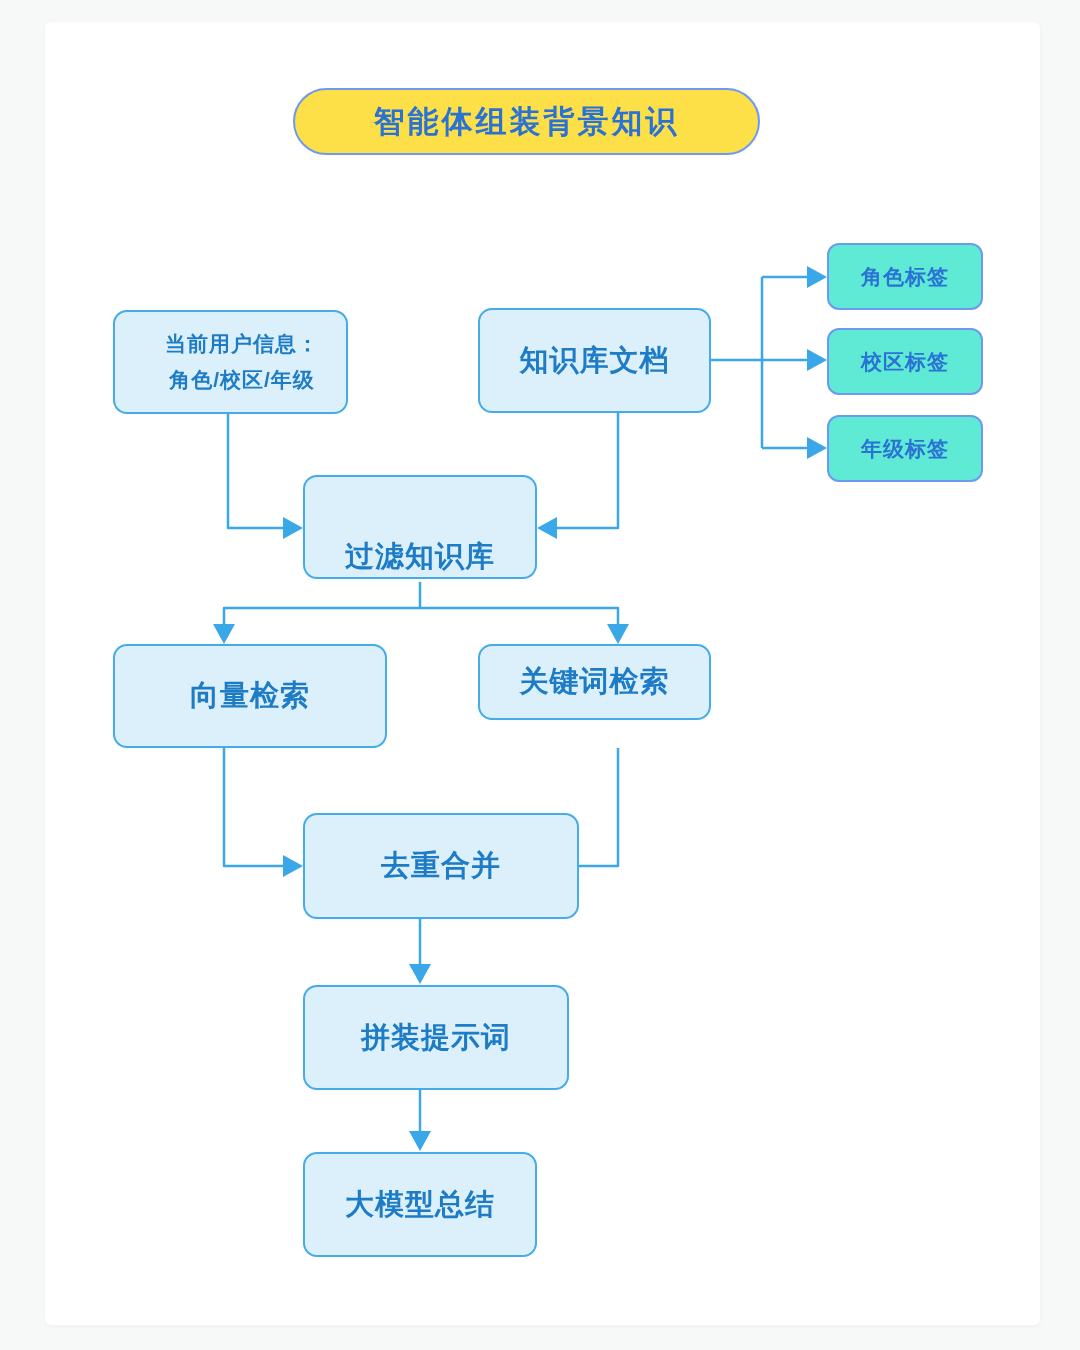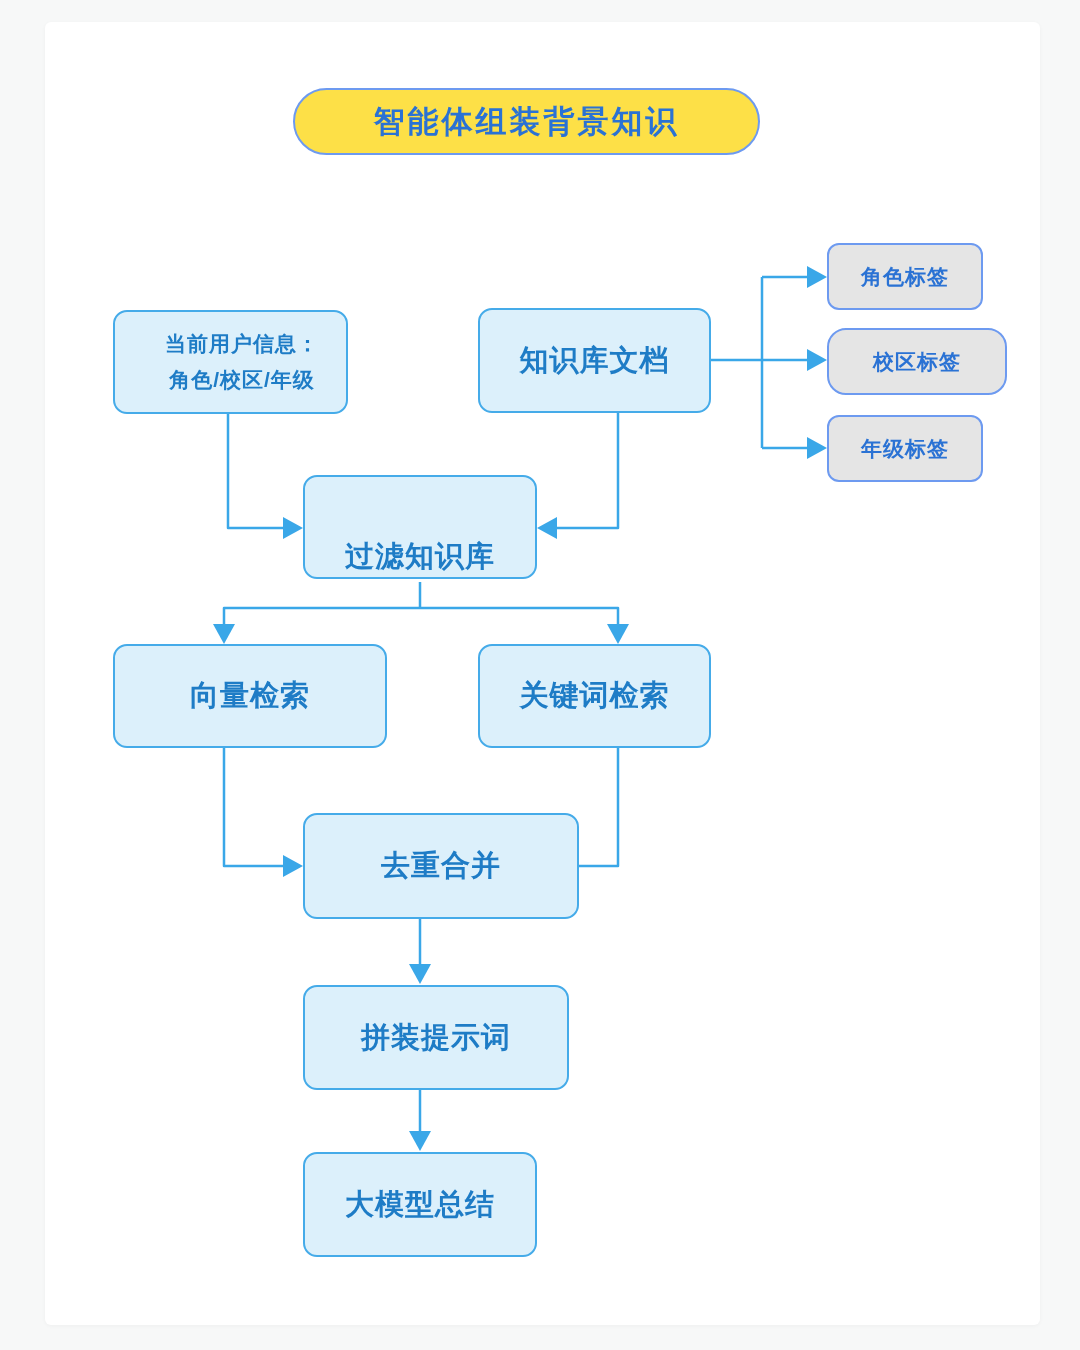--- a/index.html
+++ b/index.html
@@ -18,21 +18,21 @@
   .node {
     position:absolute; display:flex; flex-direction:column;
     align-items:center; justify-content:center; text-align:center;
     font-weight:bold; letter-spacing:1px;
   }
   .node.process {
     background:#dcf0fb; border:2.5px solid #45abe9; border-radius:14px;
     color:#1e7cc6; font-size:29px;
   }
   .node.bluecard {
-    background:#e5e5e5; border:2.5px solid #6d9af0; border-radius:12px;
+    background:#5eead4; border:2.5px solid #6d9af0; border-radius:12px;
     color:#2a72d4; font-size:21px;
   }
   .node.titlepill {
     background:#fde047; border:2.5px solid #6d9af0; border-radius:34px;
     color:#2a72d4; font-size:31px; letter-spacing:3px;
   }
   .node .ln { line-height:36px; }
 </style>
 </head>
 <body>
@@ -77,37 +77,37 @@
   </div>
 
   <div class="node process" style="left:478px; top:308px; width:233px; height:105px;">
     <span>知识库文档</span>
   </div>
 
   <div class="node bluecard" style="left:827px; top:243px; width:156px; height:67px;">
     <span>角色标签</span>
   </div>
 
-  <div class="node bluecard" style="left:827px; top:328px; width:180px; height:67px;border-radius:19px;">
+  <div class="node bluecard" style="left:827px; top:328px; width:156px; height:67px;">
     <span>校区标签</span>
   </div>
 
   <div class="node bluecard" style="left:827px; top:415px; width:156px; height:67px;">
     <span>年级标签</span>
   </div>
 
   <div class="node process" style="left:303px; top:475px; width:234px; height:104px;justify-content:flex-end;">
     <span>过滤知识库</span>
   </div>
 
   <div class="node process" style="left:113px; top:644px; width:274px; height:104px;">
     <span>向量检索</span>
   </div>
 
-  <div class="node process" style="left:478px; top:644px; width:233px; height:104px;">
+  <div class="node process" style="left:478px; top:644px; width:233px; height:76px;">
     <span>关键词检索</span>
   </div>
 
   <div class="node process" style="left:303px; top:813px; width:276px; height:106px;">
     <span>去重合并</span>
   </div>
 
   <div class="node process" style="left:303px; top:985px; width:266px; height:105px;">
     <span>拼装提示词</span>
   </div>

